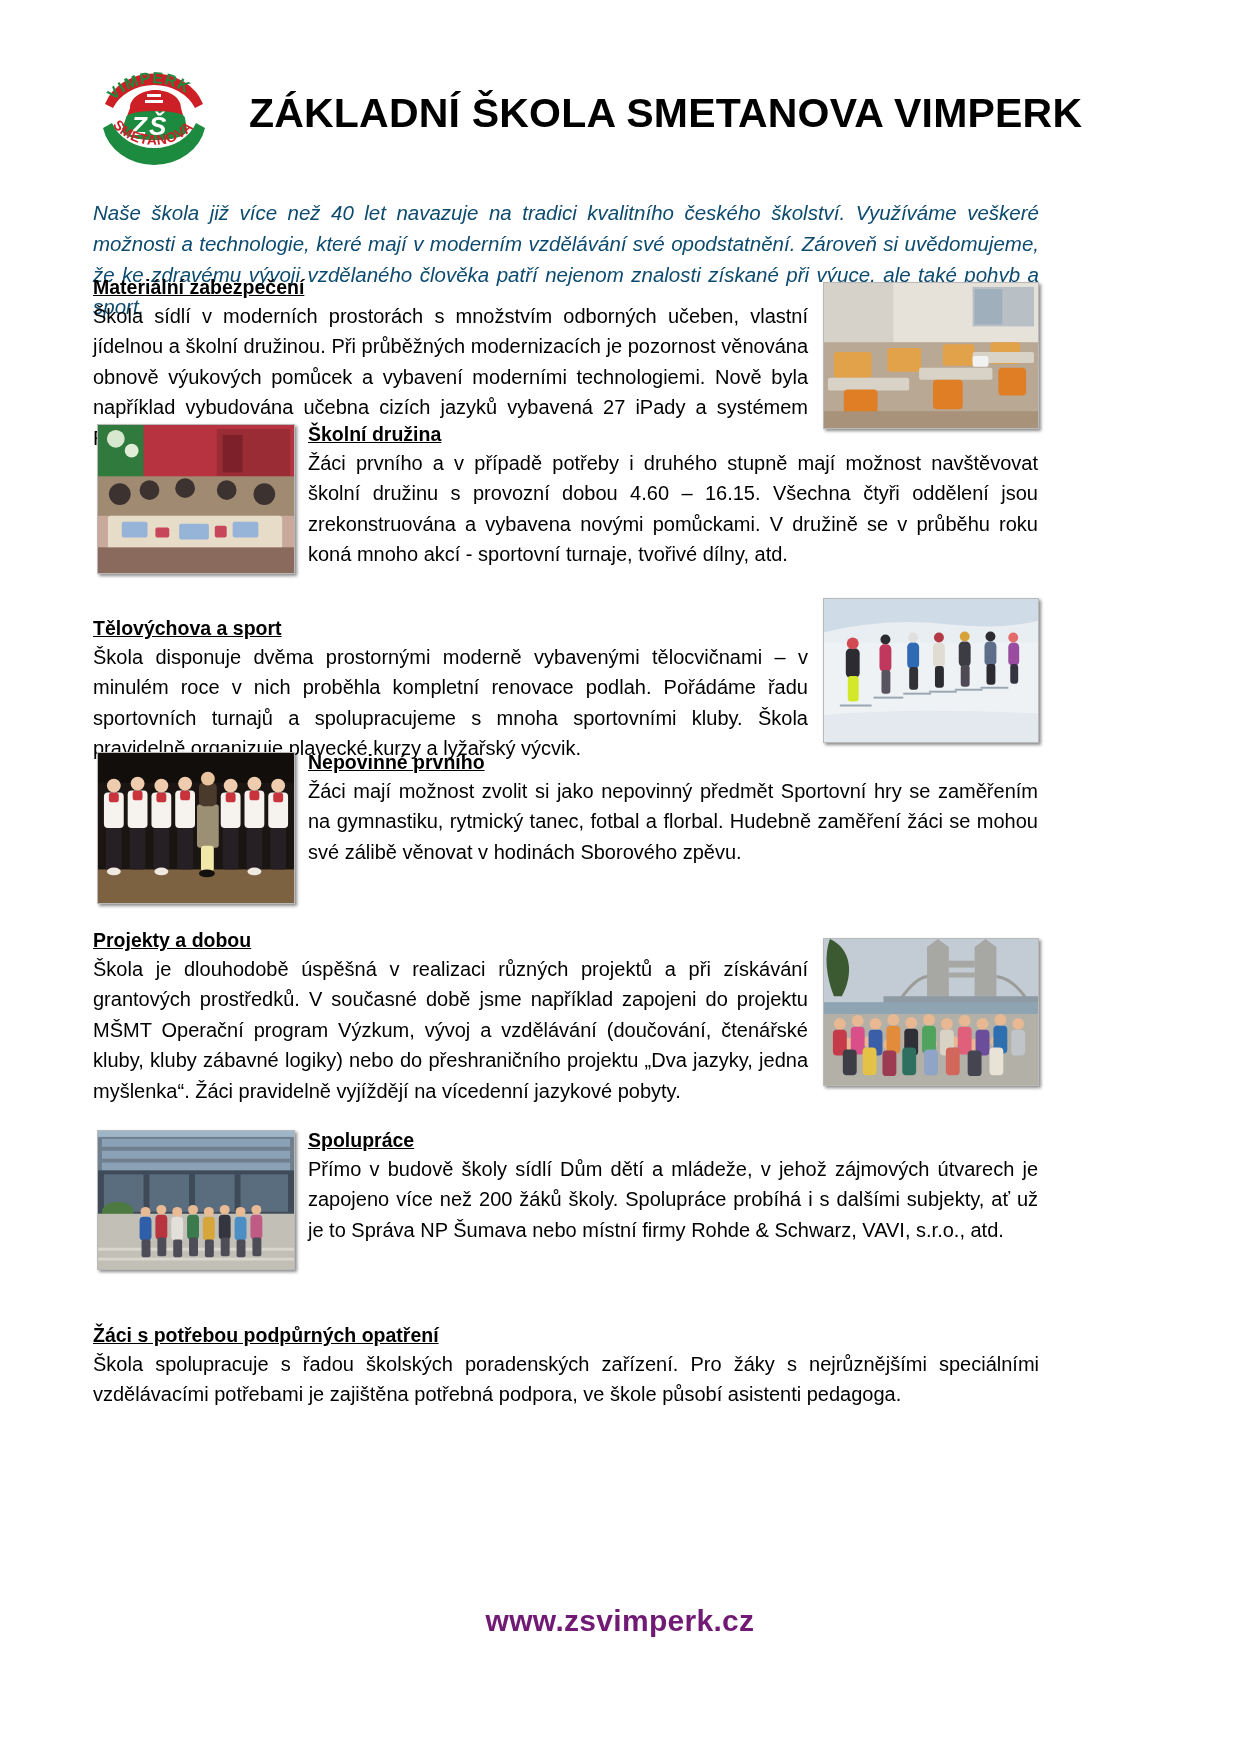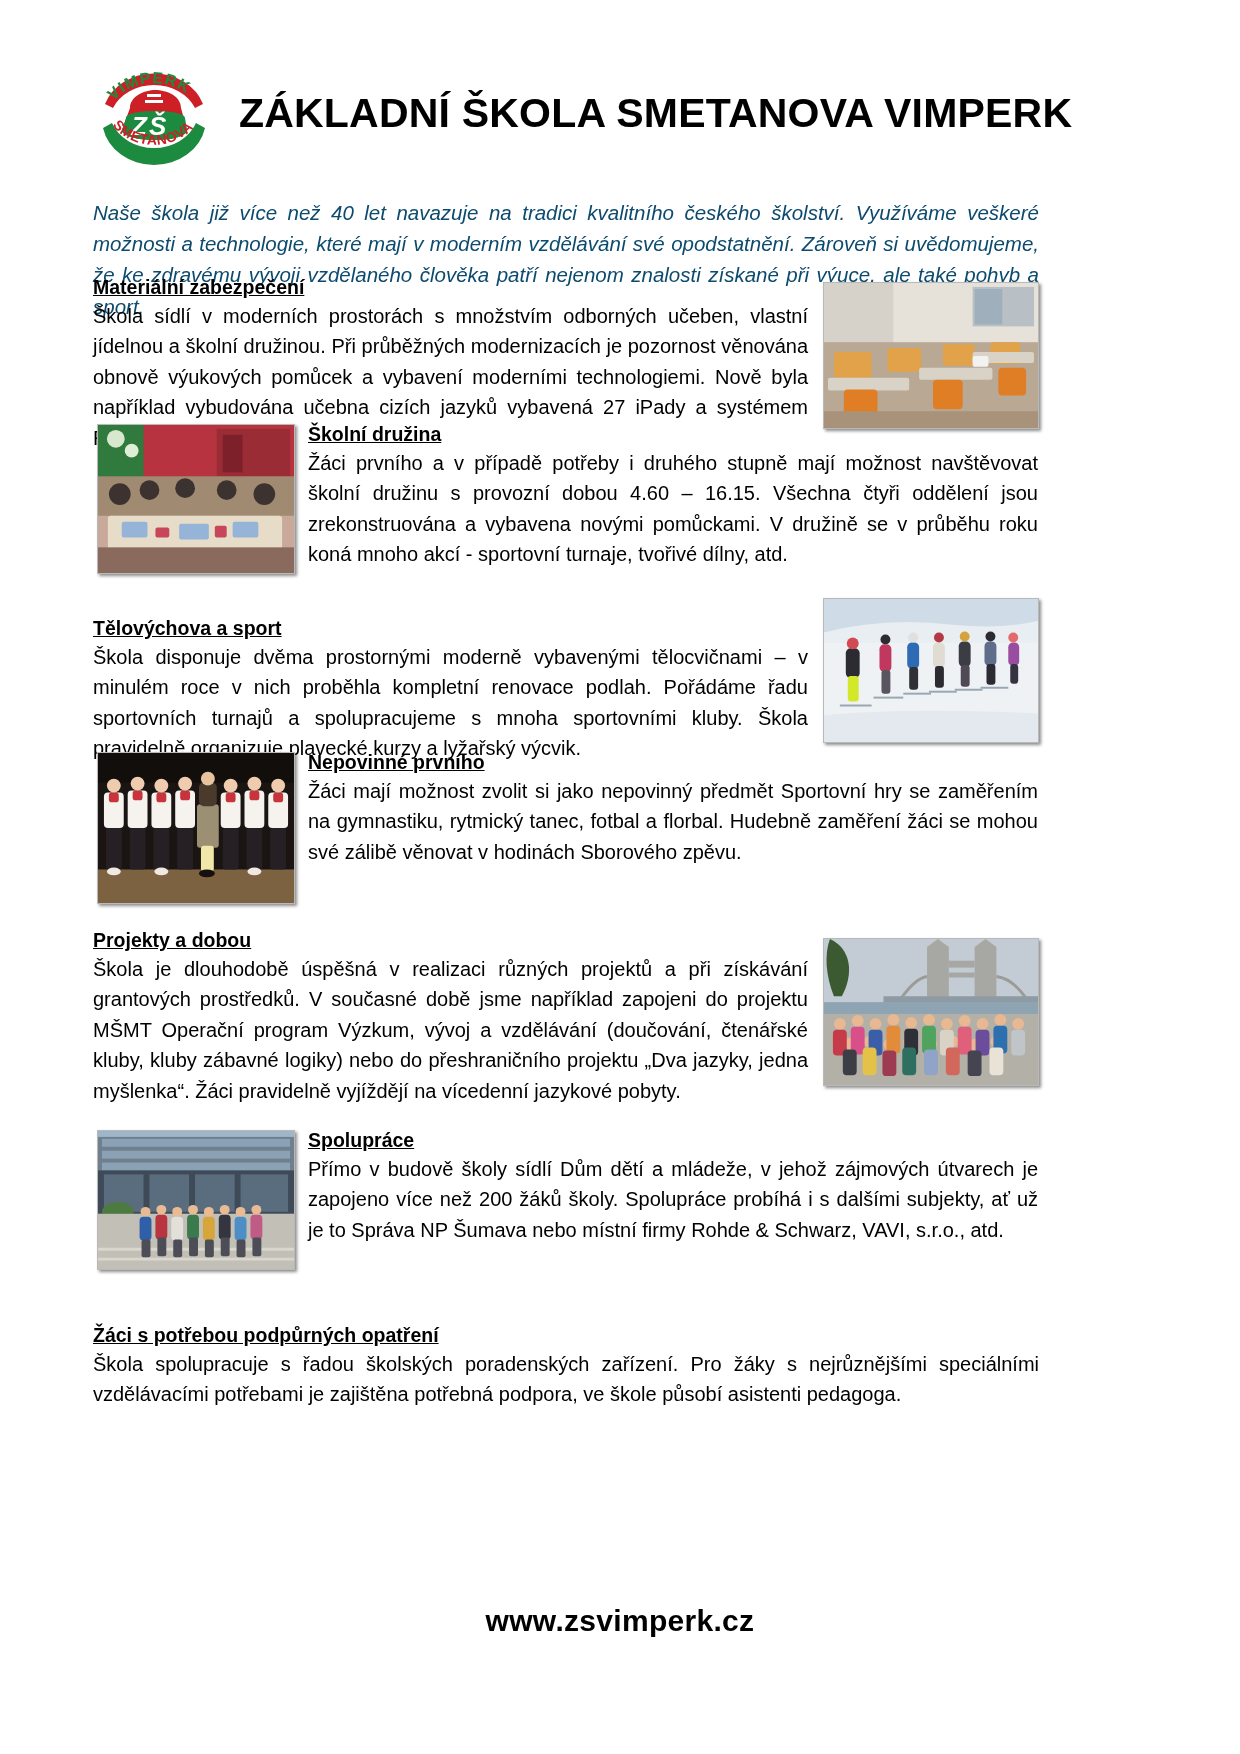--- a/index.html
+++ b/index.html
@@ -35,21 +35,21 @@
     height: 112px;
     flex: 0 0 118px;
   }
   .logo svg { display: block; width: 118px; height: 112px; }
 
   .school-title {
     font-size: 41px;
     font-weight: bold;
     letter-spacing: 0.2px;
     line-height: 1.05;
-    margin-left: 26px;
+    margin-left: 36px;
     white-space: nowrap;
     color: #000;
   }
 
   
   .intro {
     position: absolute;
     left: 93px;
     top: 176px;
     width: 946px;
@@ -92,21 +92,21 @@
   
   .footer-url {
     position: absolute;
     left: 0;
     top: 1604px;
     width: 1240px;
     text-align: center;
     font-size: 30px;
     font-weight: bold;
     letter-spacing: 0.3px;
-    color: #000000;
+    color: #701a75;
   }
 </style>
 </head>
 <body>
 
 <div class="page">
 
   <div class="header">
 
     <div class="logo">

